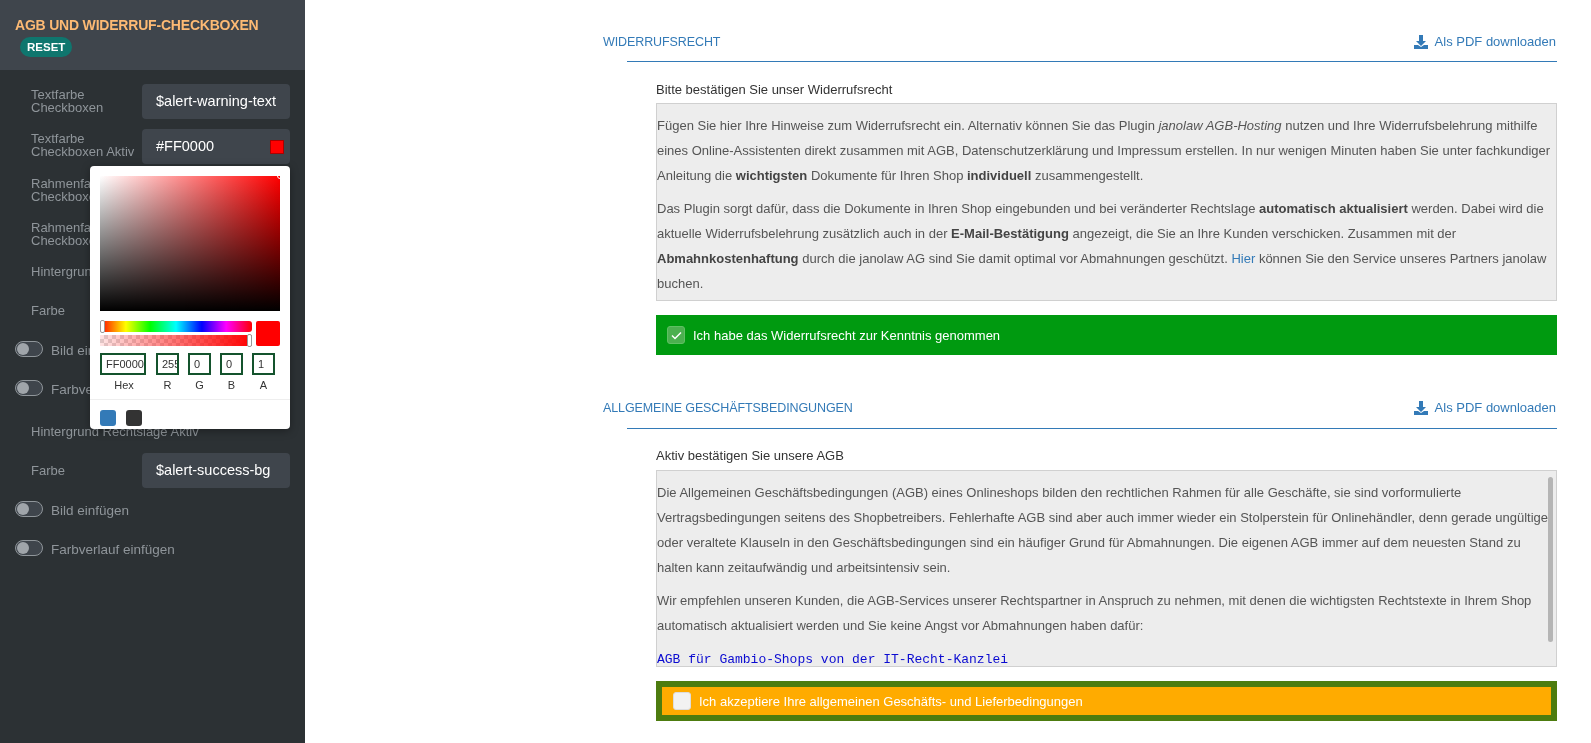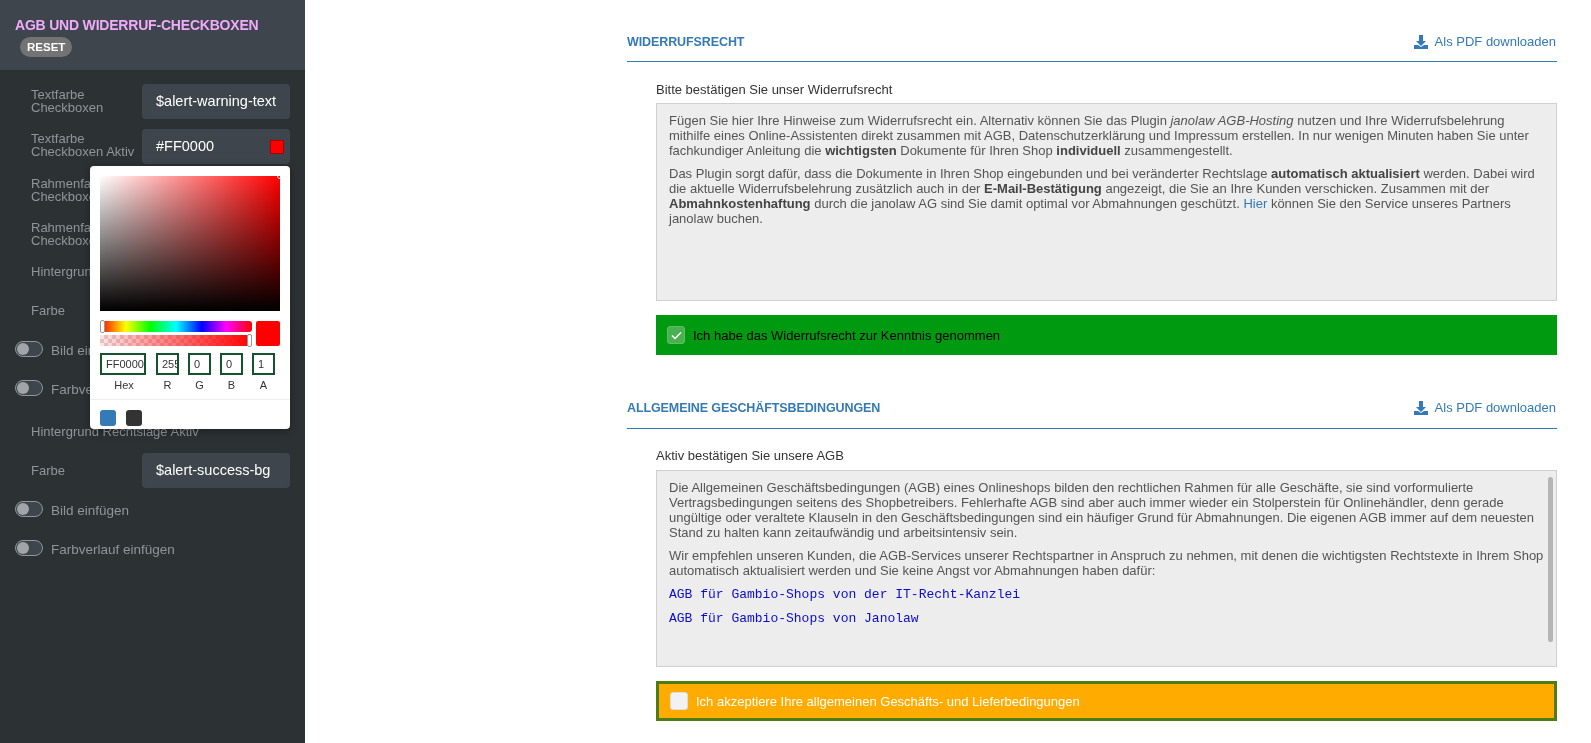--- a/index.html
+++ b/index.html
@@ -1,21 +1,21 @@
 <!DOCTYPE html>
 <html><head>
 <meta charset="utf-8">
 <style>
   * { box-sizing: border-box; margin: 0; padding: 0; }
   html, body { width: 1591px; height: 743px; overflow: hidden; background: #ffffff;
     font-family: "Liberation Sans", "DejaVu Sans", sans-serif; }
   .sidebar { position: absolute; left: 0; top: 0; width: 305px; height: 743px; background: #2c3134; }
   .sb-header { position: absolute; left: 0; top: 0; width: 305px; height: 70px; background: #3f454c; }
-  .sb-title { position: absolute; left: 15px; top: 17px; color: #f0abfc; font-weight: bold; font-size: 14px; letter-spacing: -0.2px; }
-  .reset-btn { position: absolute; left: 20px; top: 37px; height: 20px; padding: 0 7px; background: #737373; color: #fff; font-weight: bold; font-size: 11.5px; line-height: 20px; border-radius: 10px; border: none; cursor: pointer; font-family: "Liberation Sans", sans-serif; }
+  .sb-title { position: absolute; left: 15px; top: 17px; color: #fdba74; font-weight: bold; font-size: 14px; letter-spacing: -0.2px; }
+  .reset-btn { position: absolute; left: 20px; top: 37px; height: 20px; padding: 0 7px; background: #0f766e; color: #fff; font-weight: bold; font-size: 11.5px; line-height: 20px; border-radius: 10px; border: none; cursor: pointer; font-family: "Liberation Sans", sans-serif; }
   .sb-label { position: absolute; left: 15px; color: #8f959a; font-size: 13px; line-height: 12.5px; margin-left: 16px; }
   .sb-input { position: absolute; left: 142px; width: 148px; height: 35px; background: #3f454c; border-radius: 4px; color: #ffffff; font-size: 14.5px; line-height: 35px; padding-left: 14px; border: none; font-family: "Liberation Sans", sans-serif; }
   .swatch-red { position: absolute; right: 6px; top: 11px; width: 14px; height: 14px; background: #ff0000; border: 1px solid #aa0000; }
   .toggle { position: absolute; left: 15px; width: 28px; height: 16px; border-radius: 8px; border: 1px solid #8f959a; background: #3f454c; cursor: pointer; }
   .toggle .knob { position: absolute; left: 1px; top: 1px; width: 12px; height: 12px; border-radius: 50%; background: #a0a5aa; }
   .toggle-label { position: absolute; left: 51px; color: #8f959a; font-size: 13.5px; }
 
   .picker { position: absolute; left: 90px; top: 166px; width: 200px; height: 263px; background: #fff; border-radius: 4px; box-shadow: 0 2px 8px rgba(0,0,0,0.35); }
   .sat-area { position: absolute; left: 10px; top: 10px; width: 180px; height: 135px;
     background: linear-gradient(to top, #000, rgba(0,0,0,0)), linear-gradient(to right, #fff, #ff0000); cursor: crosshair; }
@@ -26,33 +26,33 @@
   .alpha-bar { position: absolute; left: 10px; top: 169px; width: 152px; height: 11px;
     background: linear-gradient(to right, rgba(255,0,0,0.1), #ff0000),
       repeating-conic-gradient(#ddd 0% 25%, #fff 0% 50%) 0 0 / 8px 8px; }
   .alpha-handle { position: absolute; right: 0; top: -1px; width: 5px; height: 13px; background: #fff; border: 1px solid #999; border-radius: 2px; }
   .preview { position: absolute; left: 166px; top: 155px; width: 24px; height: 25px; background: #ff0000; border-radius: 2px; }
   .pk-input { position: absolute; top: 187px; height: 22px; border: 2px solid #14532d; font-size: 11px; padding-left: 4px; line-height: 20px; color: #333; background: #fff; font-family: "Liberation Sans", sans-serif; }
   .pk-label { position: absolute; top: 213px; font-size: 11px; color: #333; text-align: center; }
   .pk-divider { position: absolute; left: 0; top: 233px; width: 200px; height: 1px; background: #eee; }
   .preset { position: absolute; top: 244px; width: 16px; height: 16px; border-radius: 3px; cursor: pointer; }
 
-  .section-title { position: absolute; left: 627px; color: #337ab7; font-weight: bold; font-size: 12.5px; letter-spacing: -0.1px; }
+  .section-title { position: absolute; left: 603px; color: #337ab7; font-weight: normal; font-size: 12.5px; letter-spacing: -0.1px; }
   .pdf-link { position: absolute; right: 35px; color: #337ab7; font-size: 13px; cursor: pointer; display: flex; align-items: center; gap: 7px; }
   .rule { position: absolute; left: 627px; width: 930px; height: 1px; background: #337ab7; }
   .confirm-label { position: absolute; left: 656px; color: #333; font-size: 13px; }
-  .text-box { position: absolute; left: 656px; width: 901px; background: #ededed; border: 1px solid #d0d0d0; padding: 9px 12px; color: #555; font-size: 13px; line-height: 15px; overflow: hidden; }
+  .text-box { position: absolute; left: 656px; width: 901px; background: #ededed; border: 1px solid #d0d0d0; padding: 9px 0; color: #555; font-size: 13px; line-height: 25px; overflow: hidden; }
   .text-box p { margin-bottom: 8px; }
   .text-box b { color: #444; }
   .text-box a { color: #337ab7; text-decoration: none; }
   .text-box a.dark { color: #1a0dab; color: #0b0bd1; font-family: Liberation Mono, monospace; }
   .scrollbar { position: absolute; right: 3px; top: 6px; width: 5px; height: 165px; background: #b5b5b5; border-radius: 3px; }
   .cb-bar { position: absolute; left: 656px; width: 901px; height: 40px; display: flex; align-items: center; padding-left: 11px; font-size: 13px; }
   .cb-bar.green { background: #009a10; }
-  .cb-bar.orange { background: #ffab00; border: 3px solid #4d7c0f; }
+  .cb-bar.orange { background: #ffab00; border: 6px solid #4d7c0f; }
   .cb { width: 18px; height: 18px; border-radius: 3px; margin-right: 8px; display: flex; align-items: center; justify-content: center; cursor: pointer; }
   .cb.checked { background: #4cb050; border: 1px solid #5fc063; }
   .cb.unchecked { background: #f2f2f2; border: 1px solid #ddd; }
 </style>
 </head>
 <body>
 
 <div class="sidebar">
   <div class="sb-header">
     <div class="sb-title">AGB UND WIDERRUF-CHECKBOXEN</div>
@@ -149,21 +149,21 @@
 <div class="text-box" style="top:103px;height:198px">
   <p><span>Fügen Sie hier Ihre Hinweise zum Widerrufsrecht ein. Alternativ können Sie das Plugin </span><em>janolaw AGB-Hosting</em><span> nutzen und Ihre Widerrufsbelehrung mithilfe eines Online-Assistenten direkt zusammen mit AGB, Datenschutzerklärung und Impressum erstellen. In nur wenigen Minuten haben Sie unter fachkundiger Anleitung die </span><b>wichtigsten</b><span> Dokumente für Ihren Shop </span><b>individuell</b><span> zusammengestellt.</span></p>
   <p><span>Das Plugin sorgt dafür, dass die Dokumente in Ihren Shop eingebunden und bei veränderter Rechtslage </span><b>automatisch aktualisiert</b><span> werden. Dabei wird die aktuelle Widerrufsbelehrung zusätzlich auch in der </span><b>E-Mail-Bestätigung</b><span> angezeigt, die Sie an Ihre Kunden verschicken. Zusammen mit der </span><b>Abmahnkostenhaftung</b><span> durch die janolaw AG sind Sie damit optimal vor Abmahnungen geschützt. </span><a>Hier</a><span> können Sie den Service unseres Partners janolaw buchen.</span></p>
 </div>
 <div class="cb-bar green" style="top:315px">
   <span class="cb checked">
     <svg width="11" height="9" viewBox="0 0 11 9">
         <path d="M1 4.5l3 3 6-6" stroke="#fff" stroke-width="1.5" fill="none"></path>
       </svg>
   </span>
-  <span style="color:#000000">Ich habe das Widerrufsrecht zur Kenntnis genommen</span>
+  <span style="color:#ffffff">Ich habe das Widerrufsrecht zur Kenntnis genommen</span>
 </div>
 
 <div class="section-title" style="top:401px">ALLGEMEINE GESCHÄFTSBEDINGUNGEN</div>
 <div class="pdf-link" style="top:400px">
   <svg width="14" height="14" viewBox="0 0 14 14">
       <path d="M5 0h4v6h3l-5 5-5-5h3z" fill="#337ab7"></path>
       <path d="M0 10h4l3 2 3-2h4v4H0z" fill="#337ab7"></path>
     </svg>
   <span>Als PDF downloaden</span>
 </div>

